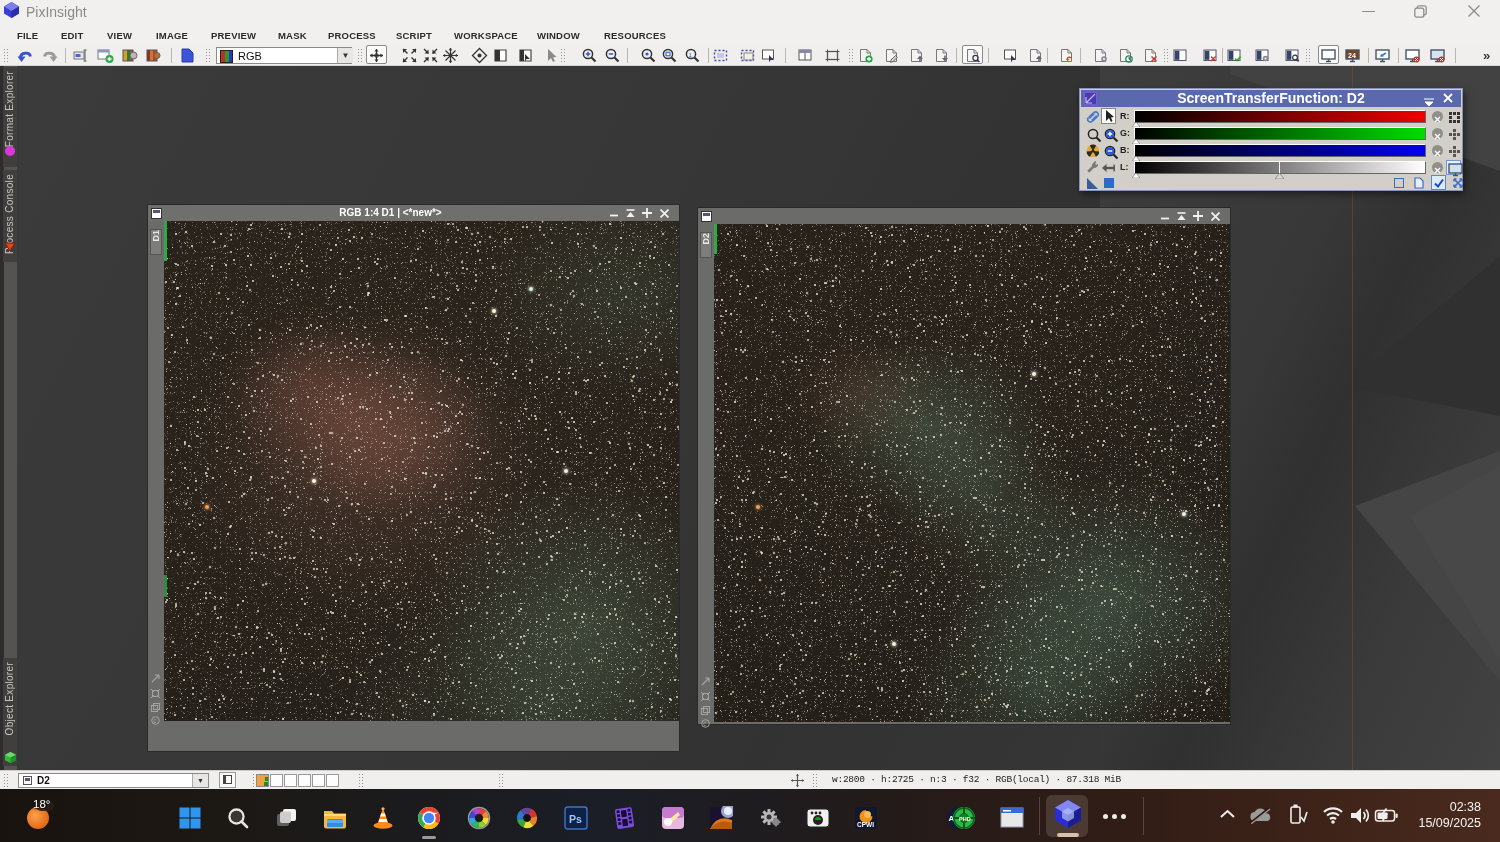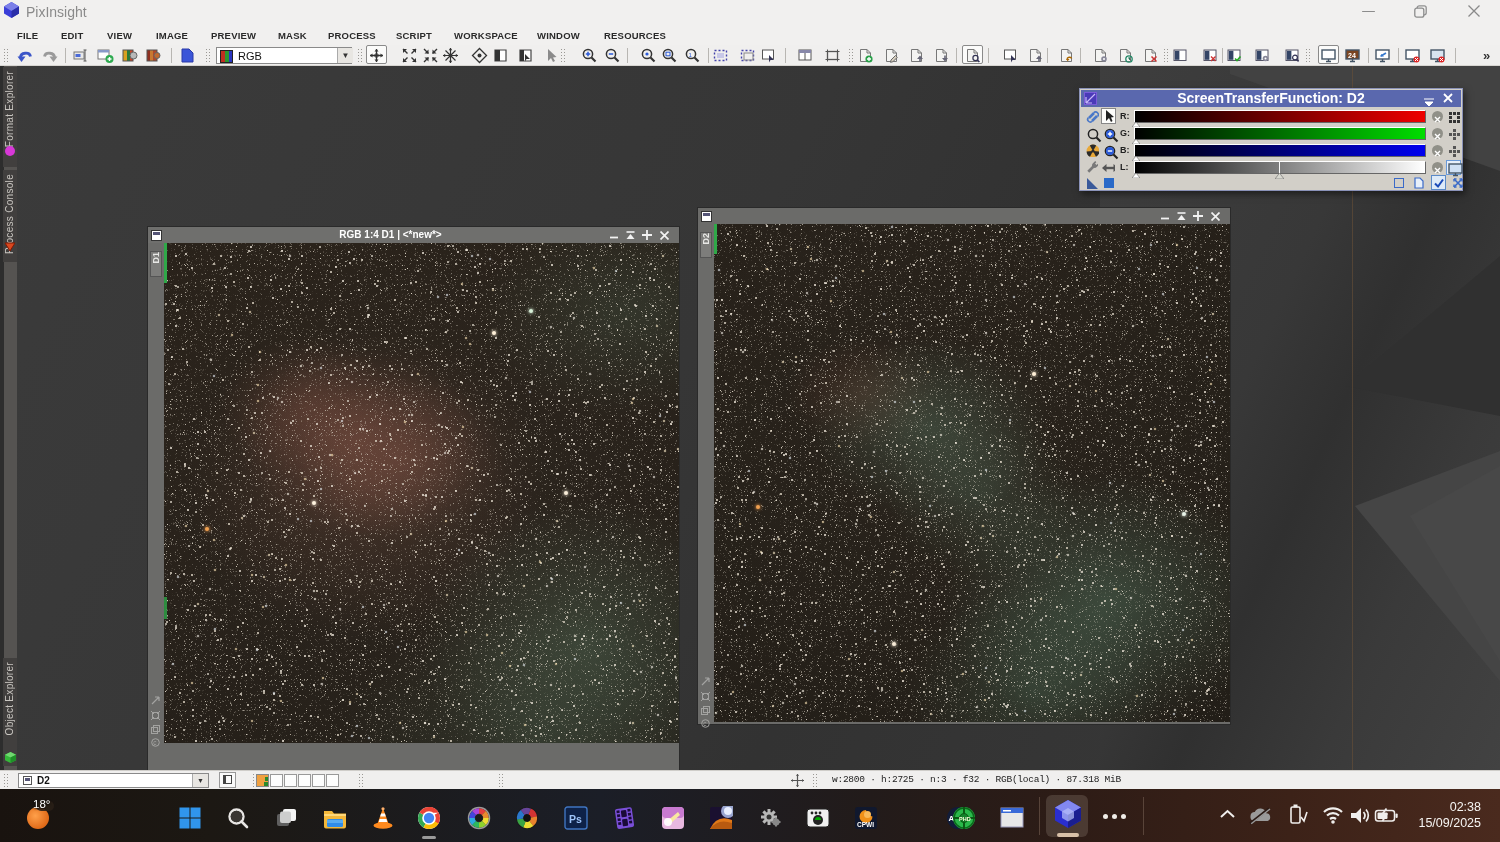--- a/index.html
+++ b/index.html
@@ -394,21 +394,21 @@
         </svg>
         <div class="stab" style="top:592px;height:108px">
           <span style="font-size:10px">Object Explorer</span>
         </div>
         <svg class="abs" style="left:5px;top:686px" width="11" height="11">
           <polygon points="5.5,0 11,2.8 11,8.2 5.5,11 0,8.2 0,2.8" fill="#35b83a"></polygon>
           <polygon points="5.5,0 11,2.8 5.5,5.6 0,2.8" fill="#70d870"></polygon>
           <polygon points="5.5,5.6 11,2.8 11,8.2 5.5,11" fill="#1f8f28"></polygon>
         </svg>
       </div>
-      <div class="iwin" style="left:148px;top:161px;width:531px;height:546px">
+      <div class="iwin" style="left:148px;top:139px;width:531px;height:546px">
         <div class="ititle">RGB 1:4 D1 | &lt;*new*&gt;</div>
         <div class="abs" style="left:3px;top:2.5px;width:11px;height:11px;background:#fff;border:1px solid #333">
           <div class="abs" style="left:1px;top:1px;width:7px;height:3px;background:#557"></div>
         </div>
         <svg class="abs" style="right:60px;top:4px" width="9" height="9">
           <path d="M0 6.5 h8" stroke="#f2f2f2" stroke-width="1.8"></path>
         </svg>
         <svg class="abs" style="right:44px;top:4px" width="9" height="9">
           <path d="M0.5 1 h8" stroke="#f2f2f2" stroke-width="1.6"></path>
           <polygon points="4.5,3 8.5,8 0.5,8" fill="#f2f2f2"></polygon>

